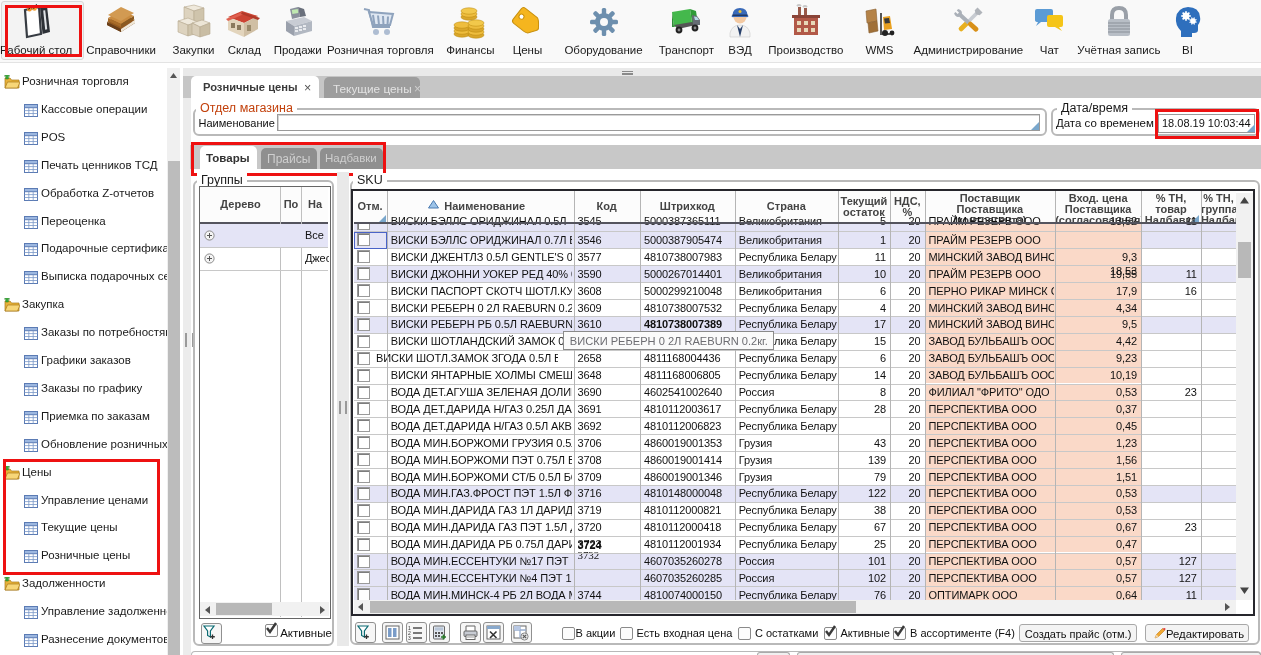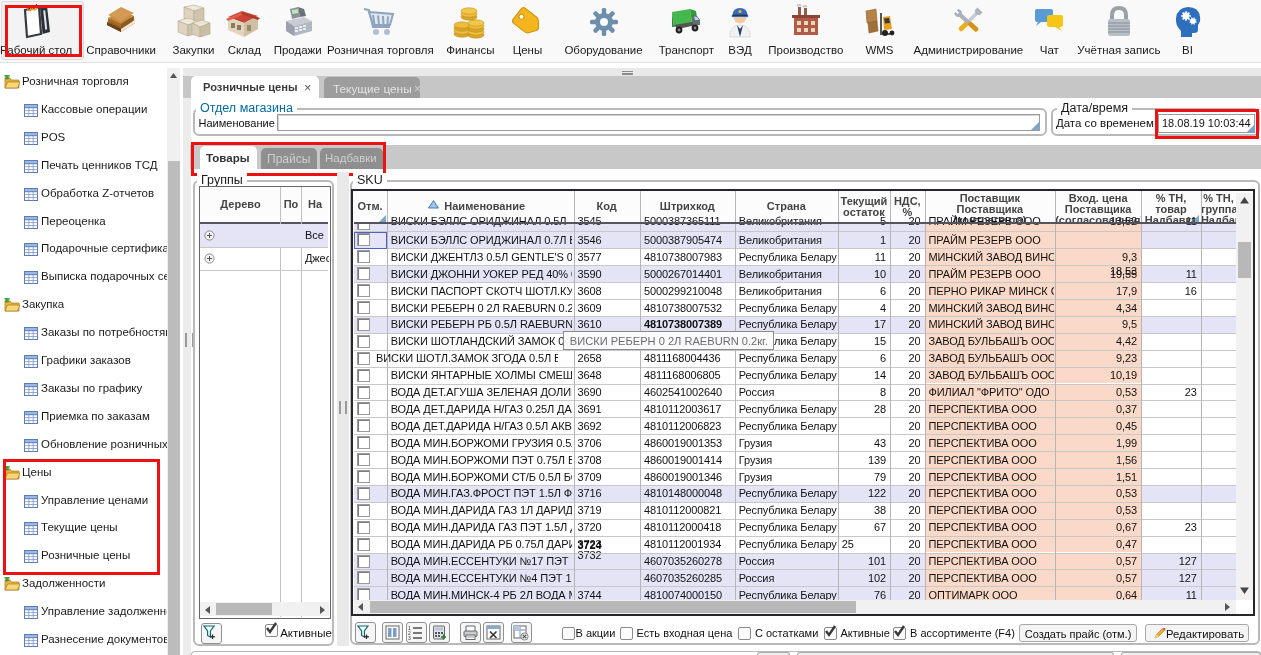--- a/index.html
+++ b/index.html
@@ -362,21 +362,21 @@
 <div class="a" style="left:183px;top:76px;width:1078px;height:22px;background:#c6c6c6;"></div>
 <div class="a" style="left:622px;top:70.5px;width:11px;height:1.5px;background:#8a8a8a;"></div>
 <div class="a" style="left:622px;top:73px;width:11px;height:1.5px;background:#8a8a8a;"></div>
 <div class="a" style="left:190.7px;top:76px;width:128.5px;height:22px;background:#fff;border-radius:5px 5px 0 0;"></div>
 <div class="a" style="left:203px;top:81px;font-size:11.2px;font-weight:bold;color:#3a3a3a;">Розничные цены</div>
 <div class="a" style="left:304px;top:81px;font-size:12.5px;color:#555;">×</div>
 <div class="a" style="left:324.2px;top:76.5px;width:96px;height:21.5px;background:#9d9d9d;border-radius:5px 5px 0 0;"></div>
 <div class="a" style="left:333px;top:81.5px;font-size:11.8px;color:#e3e3e3;">Текущие цены</div>
 <div class="a" style="left:414px;top:81.5px;font-size:12px;color:#cfcfcf;">×</div>
 <div class="a" style="left:192.6px;top:107.7px;width:850.0px;height:24.8px;border:2px solid #b9b9b9;border-radius:6px;"></div>
-<div class="a" style="left:196.0px;top:101.2px;background:#fff;padding:0 4px;font-size:12.5px;color:#0369a1;white-space:nowrap;">Отдел магазина</div>
+<div class="a" style="left:196.0px;top:101.2px;background:#fff;padding:0 4px;font-size:12.5px;color:#c2410c;white-space:nowrap;">Отдел магазина</div>
 <div class="a" style="left:198.5px;top:116.5px;font-size:11px;white-space:nowrap;">Наименование</div>
 <div class="a" style="left:277px;top:113.5px;width:761px;height:15px;background:#fff;border:1px solid #9a9a9a;box-shadow:inset 1px 1px 0 #d5d5d5;"></div>
 <div class="a" style="left:284px;top:116.5px;font-size:11.5px;margin-top:36px;">Магазин 1</div>
 <svg class="a" style="left:1031px;top:122px;" width="8" height="8">
     <path d="M8 0 L8 8 L0 8 Z" fill="#7aa7cc"></path>
   </svg>
 <div class="a" style="left:1050.7px;top:107.7px;width:205.1px;height:24.8px;border:2px solid #b9b9b9;border-radius:6px;"></div>
 <div class="a" style="left:1057.0px;top:101.2px;background:#fff;padding:0 4px;font-size:12.5px;color:#1a1a1a;white-space:nowrap;">Дата/время</div>
 <div class="a" style="left:1055.9px;top:116.5px;font-size:11.5px;white-space:nowrap;">Дата со временем</div>
 <div class="a" style="left:1158.4px;top:113.5px;width:95px;height:17px;background:#fff;border:1px solid #9a9a9a;"></div>
@@ -611,21 +611,21 @@
 <div class="cell" style="left:928.5px;top:417.8px;width:125.7px;">ПЕРСПЕКТИВА ООО</div>
 <div class="cell" style="left:1059.2px;top:417.8px;width:77.9px;text-align:right;">0,45</div>
 <div class="chk" style="left:357.0px;top:419.3px;"></div>
 <div class="cell" style="left:390.7px;top:434.7px;width:181.8px;">ВОДА МИН.БОРЖОМИ ГРУЗИЯ 0.5Л</div>
 <div class="cell" style="left:577.5px;top:434.7px;width:61.4px;">3706</div>
 <div class="cell" style="left:643.9px;top:434.7px;width:89.9px;">4860019001353</div>
 <div class="cell" style="left:738.8px;top:434.7px;width:98.0px;">Грузия</div>
 <div class="cell" style="left:841.8px;top:434.7px;width:44.3px;text-align:right;">43</div>
 <div class="cell" style="left:894.1px;top:434.7px;width:26.4px;text-align:right;">20</div>
 <div class="cell" style="left:928.5px;top:434.7px;width:125.7px;">ПЕРСПЕКТИВА ООО</div>
-<div class="cell" style="left:1059.2px;top:434.7px;width:77.9px;text-align:right;">1,99</div>
+<div class="cell" style="left:1059.2px;top:434.7px;width:77.9px;text-align:right;">1,23</div>
 <div class="chk" style="left:357.0px;top:436.2px;"></div>
 <div class="cell" style="left:390.7px;top:451.6px;width:181.8px;">ВОДА МИН.БОРЖОМИ ПЭТ 0.75Л В</div>
 <div class="cell" style="left:577.5px;top:451.6px;width:61.4px;">3708</div>
 <div class="cell" style="left:643.9px;top:451.6px;width:89.9px;">4860019001414</div>
 <div class="cell" style="left:738.8px;top:451.6px;width:98.0px;">Грузия</div>
 <div class="cell" style="left:841.8px;top:451.6px;width:44.3px;text-align:right;">139</div>
 <div class="cell" style="left:894.1px;top:451.6px;width:26.4px;text-align:right;">20</div>
 <div class="cell" style="left:928.5px;top:451.6px;width:125.7px;">ПЕРСПЕКТИВА ООО</div>
 <div class="cell" style="left:1059.2px;top:451.6px;width:77.9px;text-align:right;">1,56</div>
 <div class="chk" style="left:357.0px;top:453.1px;"></div>
@@ -663,37 +663,37 @@
 <div class="cell" style="left:841.8px;top:519.2px;width:44.3px;text-align:right;">67</div>
 <div class="cell" style="left:894.1px;top:519.2px;width:26.4px;text-align:right;">20</div>
 <div class="cell" style="left:928.5px;top:519.2px;width:125.7px;">ПЕРСПЕКТИВА ООО</div>
 <div class="cell" style="left:1059.2px;top:519.2px;width:77.9px;text-align:right;">0,67</div>
 <div class="cell" style="left:1145.1px;top:519.2px;width:51.8px;text-align:right;">23</div>
 <div class="chk" style="left:357.0px;top:520.7px;"></div>
 <div class="cell" style="left:390.7px;top:536.1px;width:181.8px;">ВОДА МИН.ДАРИДА РБ 0.75Л ДАРИ</div>
 <div class="cell" style="left:577.5px;top:536.1px;width:61.4px;">3723</div>
 <div class="cell" style="left:643.9px;top:536.1px;width:89.9px;">4810112001934</div>
 <div class="cell" style="left:738.8px;top:536.1px;width:98.0px;">Республика Беларусь</div>
-<div class="cell" style="left:841.8px;top:536.1px;width:44.3px;">25</div>
+<div class="cell" style="left:841.8px;top:536.1px;width:44.3px;text-align:right;">25</div>
 <div class="cell" style="left:894.1px;top:536.1px;width:26.4px;text-align:right;">20</div>
 <div class="cell" style="left:928.5px;top:536.1px;width:125.7px;">ПЕРСПЕКТИВА ООО</div>
 <div class="cell" style="left:1059.2px;top:536.1px;width:77.9px;text-align:right;">0,47</div>
 <div class="chk" style="left:357.0px;top:537.6px;"></div>
 <div class="cell" style="left:390.7px;top:553.0px;width:181.8px;">ВОДА МИН.ЕССЕНТУКИ №17 ПЭТ 1</div>
 <div class="cell" style="left:577.5px;top:537px;width:61.4px;font-weight:bold;">3724</div>
 <div class="cell" style="left:643.9px;top:553.0px;width:89.9px;">4607035260278</div>
 <div class="cell" style="left:738.8px;top:553.0px;width:98.0px;">Россия</div>
 <div class="cell" style="left:841.8px;top:553.0px;width:44.3px;text-align:right;">101</div>
 <div class="cell" style="left:894.1px;top:553.0px;width:26.4px;text-align:right;">20</div>
 <div class="cell" style="left:928.5px;top:553.0px;width:125.7px;">ПЕРСПЕКТИВА ООО</div>
 <div class="cell" style="left:1059.2px;top:553.0px;width:77.9px;text-align:right;">0,57</div>
 <div class="cell" style="left:1145.1px;top:553.0px;width:51.8px;text-align:right;">127</div>
 <div class="chk" style="left:357.0px;top:554.5px;"></div>
 <div class="cell" style="left:390.7px;top:569.9px;width:181.8px;">ВОДА МИН.ЕССЕНТУКИ №4 ПЭТ 1.5</div>
-<div class="cell" style="left:577.5px;top:547px;width:61.4px;">3732</div>
+<div class="cell" style="left:577.5px;top:547px;width:61.4px;font-family:Liberation Serif, serif;">3732</div>
 <div class="cell" style="left:643.9px;top:569.9px;width:89.9px;">4607035260285</div>
 <div class="cell" style="left:738.8px;top:569.9px;width:98.0px;">Россия</div>
 <div class="cell" style="left:841.8px;top:569.9px;width:44.3px;text-align:right;">102</div>
 <div class="cell" style="left:894.1px;top:569.9px;width:26.4px;text-align:right;">20</div>
 <div class="cell" style="left:928.5px;top:569.9px;width:125.7px;">ПЕРСПЕКТИВА ООО</div>
 <div class="cell" style="left:1059.2px;top:569.9px;width:77.9px;text-align:right;">0,57</div>
 <div class="cell" style="left:1145.1px;top:569.9px;width:51.8px;text-align:right;">127</div>
 <div class="chk" style="left:357.0px;top:571.4px;"></div>
 <div class="cell" style="left:390.7px;top:586.8px;width:181.8px;">ВОДА МИН.МИНСК-4 РБ 2Л ВОДА М</div>
 <div class="cell" style="left:577.5px;top:586.8px;width:61.4px;">3744</div>

